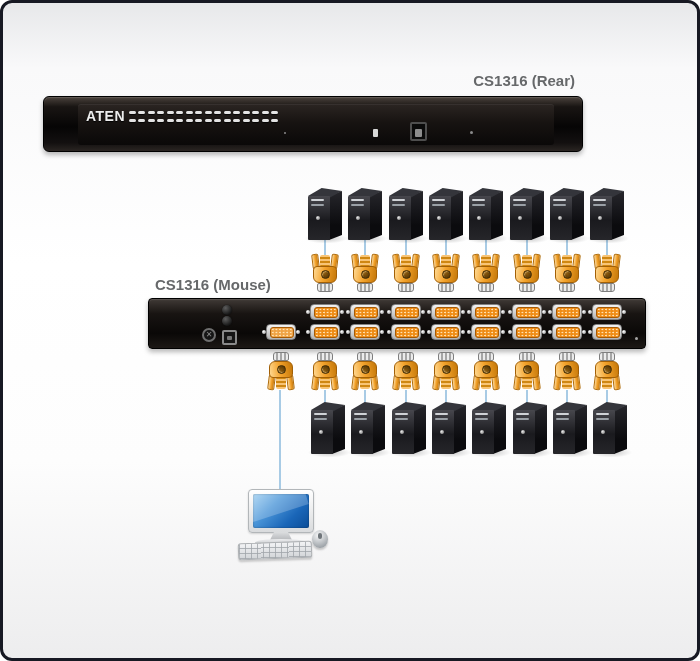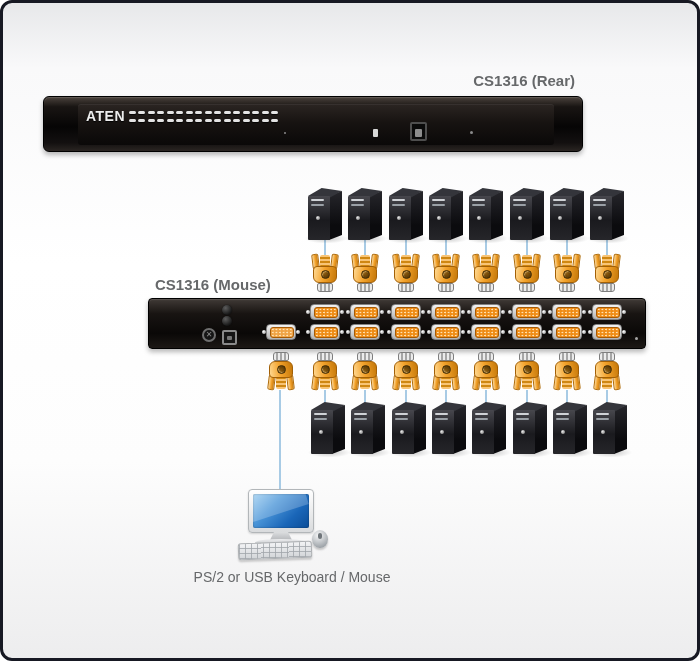--- a/index.html
+++ b/index.html
@@ -121,21 +121,20 @@
   .mouse .wheel{position:absolute;left:6px;top:3px;width:4px;height:6px;border-radius:2px;background:#6f757a;}
 </style>
 </head>
 <body>
 
 <div class="canvas">
   <div class="frame"></div>
 
   <div class="lbl bold" style="left:375px;top:72px;width:200px;text-align:right;">CS1316 (Rear)</div>
   <div class="lbl bold" style="left:155px;top:276px;">CS1316 (Mouse)</div>
-  <div class="lbl reg" style="left:142px;top:569px;width:300px;text-align:center;">PS/2 or USB Keyboard / Mouse</div>
 
   <div class="chassis front">
     <div class="front-inner">
       <div class="aten-logo">ATEN</div>
       <div class="front-buttons" id="front-buttons">
           <div class="btn-group">
             <div class="dash"></div>
             <div class="dash"></div>
             <div class="dash"></div>
             <div class="dash"></div>

